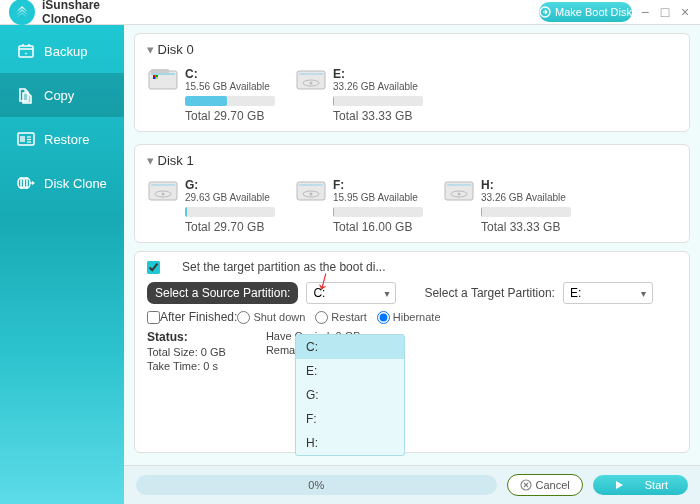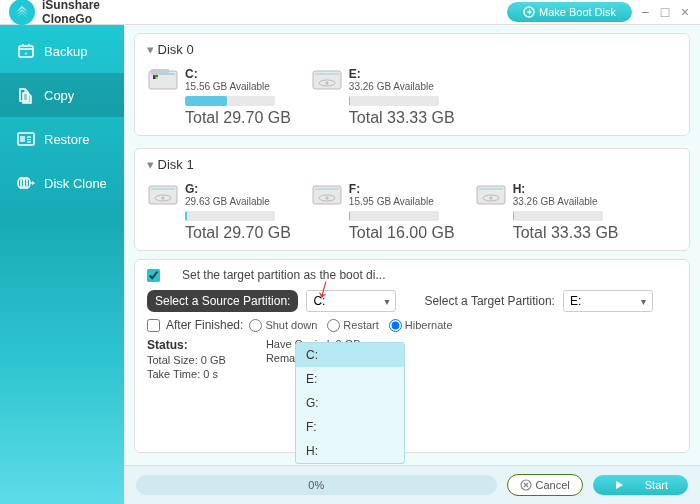--- a/index.html
+++ b/index.html
@@ -42,21 +42,21 @@
     .title-bar-right {
       display: flex;
       align-items: center;
       gap: 6px;
     }
     .make-boot-btn {
       background: linear-gradient(to bottom, #4dd9e0, #28bfc9);
       color: white;
       border: none;
       border-radius: 12px;
-      padding: 4px 16px;
+      padding: 4px 0;
       font-size: 11px;
       cursor: pointer;
       display: flex;
       align-items: center;
       gap: 4px;
     }
     .win-btn {
       width: 14px;
       height: 14px;
       border: none;
@@ -173,21 +173,21 @@
       border-radius: 2px;
       overflow: hidden;
       margin-left: 38px;
     }
     .drive-bar {
       height: 100%;
       background: #5bc8e8;
       border-radius: 2px;
     }
     .drive-total {
-      font-size: 16px;
+      font-size: 12px;
       color: #555;
       margin-left: 38px;
     }
 
     
     .bottom-panel {
       background: white;
       margin: 4px 10px 8px 10px;
       border-radius: 6px;
       border: 1px solid #e0e0e0;
@@ -283,21 +283,20 @@
       color: #333;
       cursor: pointer;
     }
     .dropdown-list-item.selected {
       background: #b8e8f2;
     }
 
     .after-finished-row {
       display: flex;
       align-items: center;
-      gap: 6px;
       margin-bottom: 6px;
       font-size: 12px;
       color: #444;
     }
     .radio-options {
       display: flex;
       gap: 10px;
       align-items: center;
     }
     .radio-label {

